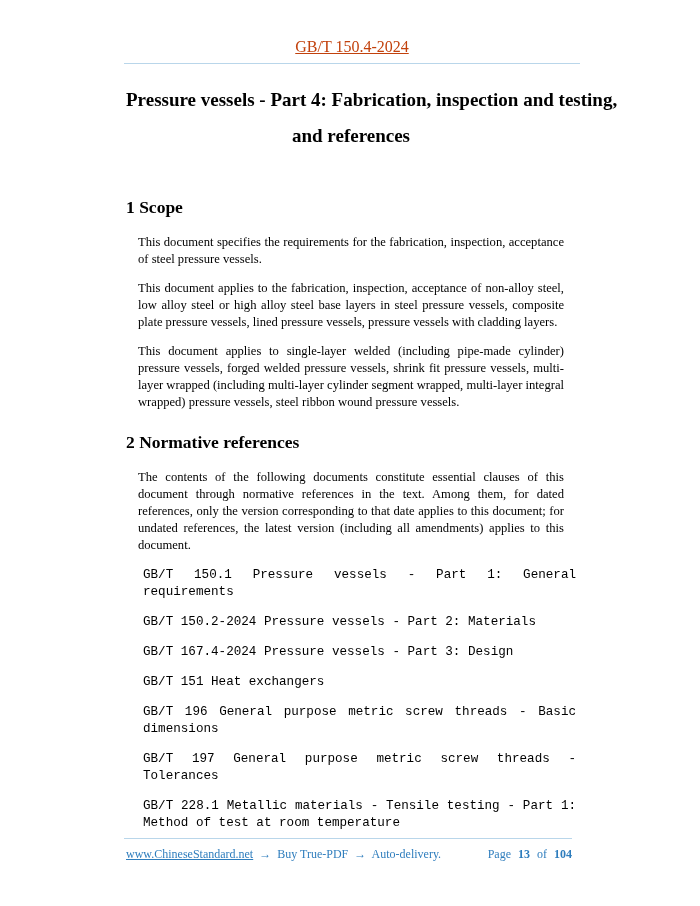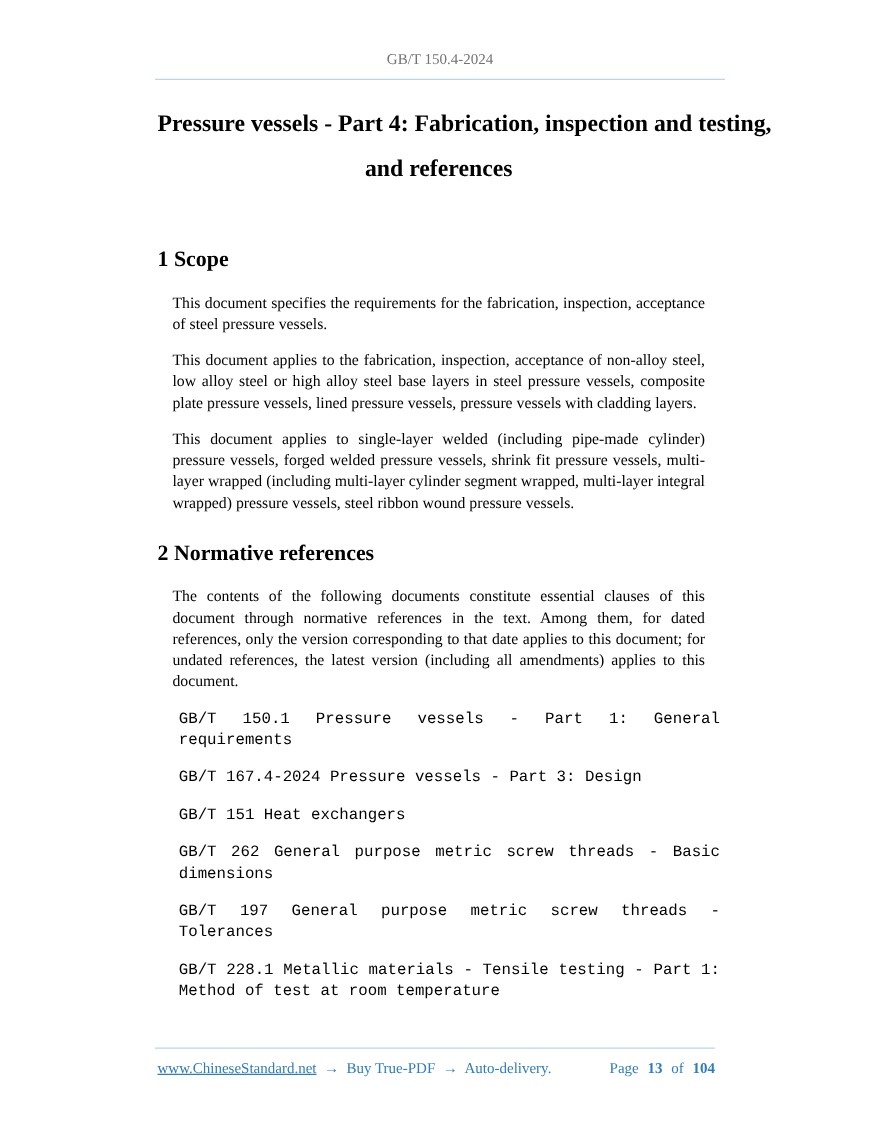--- a/index.html
+++ b/index.html
@@ -16,24 +16,25 @@
       color: #000000;
     }
     .page-header {
       position: absolute;
       left: 124px;
       top: 38px;
       width: 456px;
       text-align: center;
     }
     .header-code {
-      font-size: 12px;
-      color: #737373;
+      font-size: 16px;
+      color: #c2410c;
       line-height: 18px;
       display: block;
+      text-decoration: underline;
     }
     .header-rule {
       position: absolute;
       left: 124px;
       top: 63px;
       width: 456px;
       height: 1px;
       background: #b9d6ea;
     }
     .content {
@@ -127,23 +128,24 @@
     <p class="body-para sec-gap-first">This document specifies the requirements for the fabrication, inspection, acceptance of steel pressure vessels.</p>
     <p class="body-para para-gap">This document applies to the fabrication, inspection, acceptance of non-alloy steel, low alloy steel or high alloy steel base layers in steel pressure vessels, composite plate pressure vessels, lined pressure vessels, pressure vessels with cladding layers.</p>
     <p class="body-para para-gap">This document applies to single-layer welded (including pipe-made cylinder) pressure vessels, forged welded pressure vessels, shrink fit pressure vessels, multi-layer wrapped (including multi-layer cylinder segment wrapped, multi-layer integral wrapped) pressure vessels, steel ribbon wound pressure vessels.</p>
   </section>
 
   <section>
     <h2 class="section-heading sec2">2 Normative references</h2>
     <p class="body-para sec-gap-first">The contents of the following documents constitute essential clauses of this document through normative references in the text. Among them, for dated references, only the version corresponding to that date applies to this document; for undated references, the latest version (including all amendments) applies to this document.</p>
     <ul class="ref-list">
       <li class="ref-item">GB/T 150.1 Pressure vessels - Part 1: General requirements</li>
+      <li class="ref-item">GB/T 150.2-2024 Pressure vessels - Part 2: Materials</li>
       <li class="ref-item">GB/T 167.4-2024 Pressure vessels - Part 3: Design</li>
       <li class="ref-item">GB/T 151 Heat exchangers</li>
-      <li class="ref-item">GB/T 262 General purpose metric screw threads - Basic dimensions</li>
+      <li class="ref-item">GB/T 196 General purpose metric screw threads - Basic dimensions</li>
       <li class="ref-item">GB/T 197 General purpose metric screw threads - Tolerances</li>
       <li class="ref-item">GB/T 228.1 Metallic materials - Tensile testing - Part 1: Method of test at room temperature</li>
     </ul>
   </section>
 </div>
 
 <div class="footer-rule"></div>
 <div class="page-footer">
   <span>
     <a class="footer-link">www.ChineseStandard.net</a>

